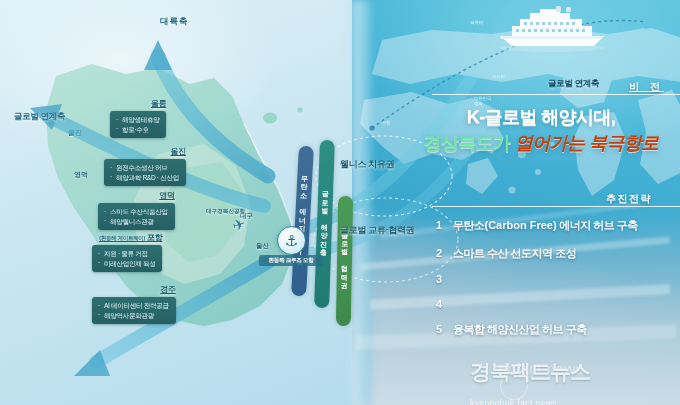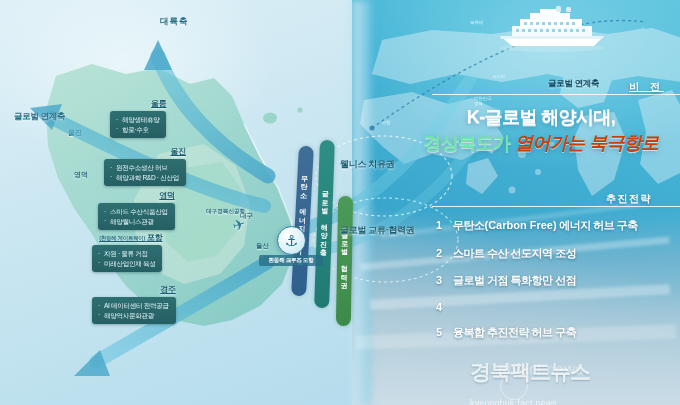--- a/index.html
+++ b/index.html
@@ -482,28 +482,27 @@
     <div class="s-row">
       <div class="s-num">1</div>
       <div class="s-txt"><span>무탄소</span><span class="en">(Carbon Free)</span><span> 에너지 허브 구축</span></div>
     </div>
     <div class="s-row">
       <div class="s-num">2</div>
       <div class="s-txt">스마트 수산  선도지역 조성</div>
     </div>
     <div class="s-row">
       <div class="s-num">3</div>
-      <div class="s-txt">글로벌 거점 특화항만 선점</div>
     </div>
     <div class="s-row">
       <div class="s-num">4</div>
     </div>
     <div class="s-row">
       <div class="s-num">5</div>
-      <div class="s-txt">융복합 추진전략 허브 구축</div>
+      <div class="s-txt">융복합 해양신산업 허브 구축</div>
     </div>
   </div>
 
   <div class="wm-circle"></div>
   <div id="wm-ghost">gbfact.news</div>
   <div id="watermark">
     <div id="wm-ko">경북팩트뉴스</div>
     <div id="wm-en">kyeongbuk fact news</div>
   </div>
 

